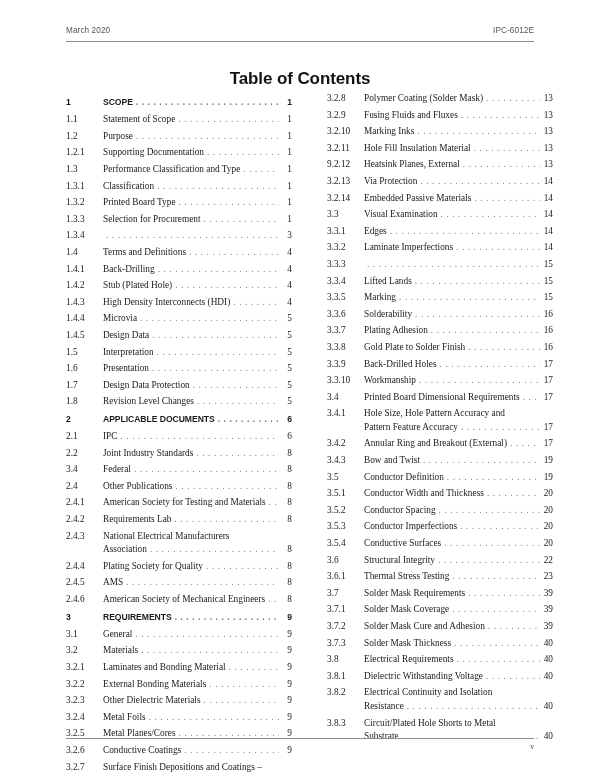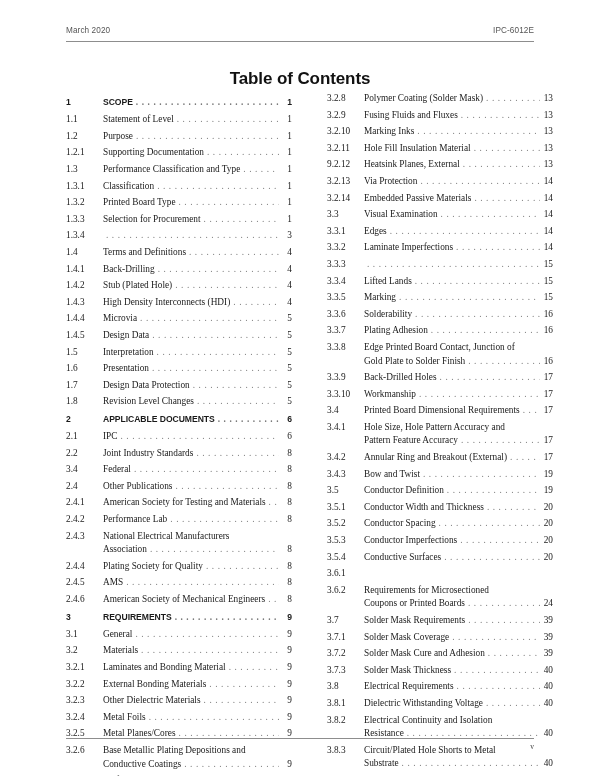--- a/index.html
+++ b/index.html
@@ -165,21 +165,21 @@
             <span class="e-text">SCOPE</span>
             <span class="e-dots"></span>
             <span class="e-page">1</span>
           </span>
         </span>
       </div>
       <div class="entry">
         <span class="e-num">1.1</span>
         <span class="e-body">
           <span class="e-line">
-            <span class="e-text">Statement of Level</span>
+            <span class="e-text">Statement of Scope</span>
             <span class="e-dots"></span>
             <span class="e-page">1</span>
           </span>
         </span>
       </div>
       <div class="entry">
         <span class="e-num">1.2</span>
         <span class="e-body">
           <span class="e-line">
             <span class="e-text">Purpose</span>
@@ -404,21 +404,21 @@
             <span class="e-text">American Society for Testing and Materials</span>
             <span class="e-dots"></span>
             <span class="e-page">8</span>
           </span>
         </span>
       </div>
       <div class="entry">
         <span class="e-num">2.4.2</span>
         <span class="e-body">
           <span class="e-line">
-            <span class="e-text">Performance Lab</span>
+            <span class="e-text">Requirements Lab</span>
             <span class="e-dots"></span>
             <span class="e-page">8</span>
           </span>
         </span>
       </div>
       <div class="entry">
         <span class="e-num">2.4.3</span>
         <span class="e-body">
           <span class="e-line">
             <span class="e-text">National Electrical Manufacturers</span>
@@ -536,23 +536,20 @@
           <span class="e-line">
             <span class="e-text">Metal Planes/Cores</span>
             <span class="e-dots"></span>
             <span class="e-page">9</span>
           </span>
         </span>
       </div>
       <div class="entry">
         <span class="e-num">3.2.6</span>
         <span class="e-body">
-          <span class="e-line">
-            <span class="e-text">Base Metallic Plating Depositions and</span>
-          </span>
           <span class="e-line cont">
             <span class="e-text">Conductive Coatings</span>
             <span class="e-dots"></span>
             <span class="e-page">9</span>
           </span>
         </span>
       </div>
       <div class="entry">
         <span class="e-num">3.2.7</span>
         <span class="e-body">
@@ -708,23 +705,20 @@
           <span class="e-line">
             <span class="e-text">Plating Adhesion</span>
             <span class="e-dots"></span>
             <span class="e-page">16</span>
           </span>
         </span>
       </div>
       <div class="entry">
         <span class="e-num">3.3.8</span>
         <span class="e-body">
-          <span class="e-line">
-            <span class="e-text">Edge Printed Board Contact, Junction of</span>
-          </span>
           <span class="e-line cont">
             <span class="e-text">Gold Plate to Solder Finish</span>
             <span class="e-dots"></span>
             <span class="e-page">16</span>
           </span>
         </span>
       </div>
       <div class="entry">
         <span class="e-num">3.3.9</span>
         <span class="e-body">
@@ -832,32 +826,36 @@
         <span class="e-num">3.5.4</span>
         <span class="e-body">
           <span class="e-line">
             <span class="e-text">Conductive Surfaces</span>
             <span class="e-dots"></span>
             <span class="e-page">20</span>
           </span>
         </span>
       </div>
       <div class="entry">
+        <span class="e-num">3.6</span>
+        <span class="e-body">
+          <span class="e-line">
+            <span class="e-text">Structural Integrity</span>
+            <span class="e-dots"></span>
+            <span class="e-page">22</span>
+          </span>
+        </span>
+      </div>
+      <div class="entry">
         <span class="e-num">3.6.1</span>
-      </div>
-      <div class="entry">
-        <span class="e-num">3.6.2</span>
-        <span class="e-body">
-          <span class="e-line">
-            <span class="e-text">Requirements for Microsectioned</span>
-          </span>
-          <span class="e-line cont">
-            <span class="e-text">Coupons or Printed Boards</span>
-            <span class="e-dots"></span>
-            <span class="e-page">24</span>
+        <span class="e-body">
+          <span class="e-line">
+            <span class="e-text">Thermal Stress Testing</span>
+            <span class="e-dots"></span>
+            <span class="e-page">23</span>
           </span>
         </span>
       </div>
       <div class="entry">
         <span class="e-num">3.7</span>
         <span class="e-body">
           <span class="e-line">
             <span class="e-text">Solder Mask Requirements</span>
             <span class="e-dots"></span>
             <span class="e-page">39</span>

